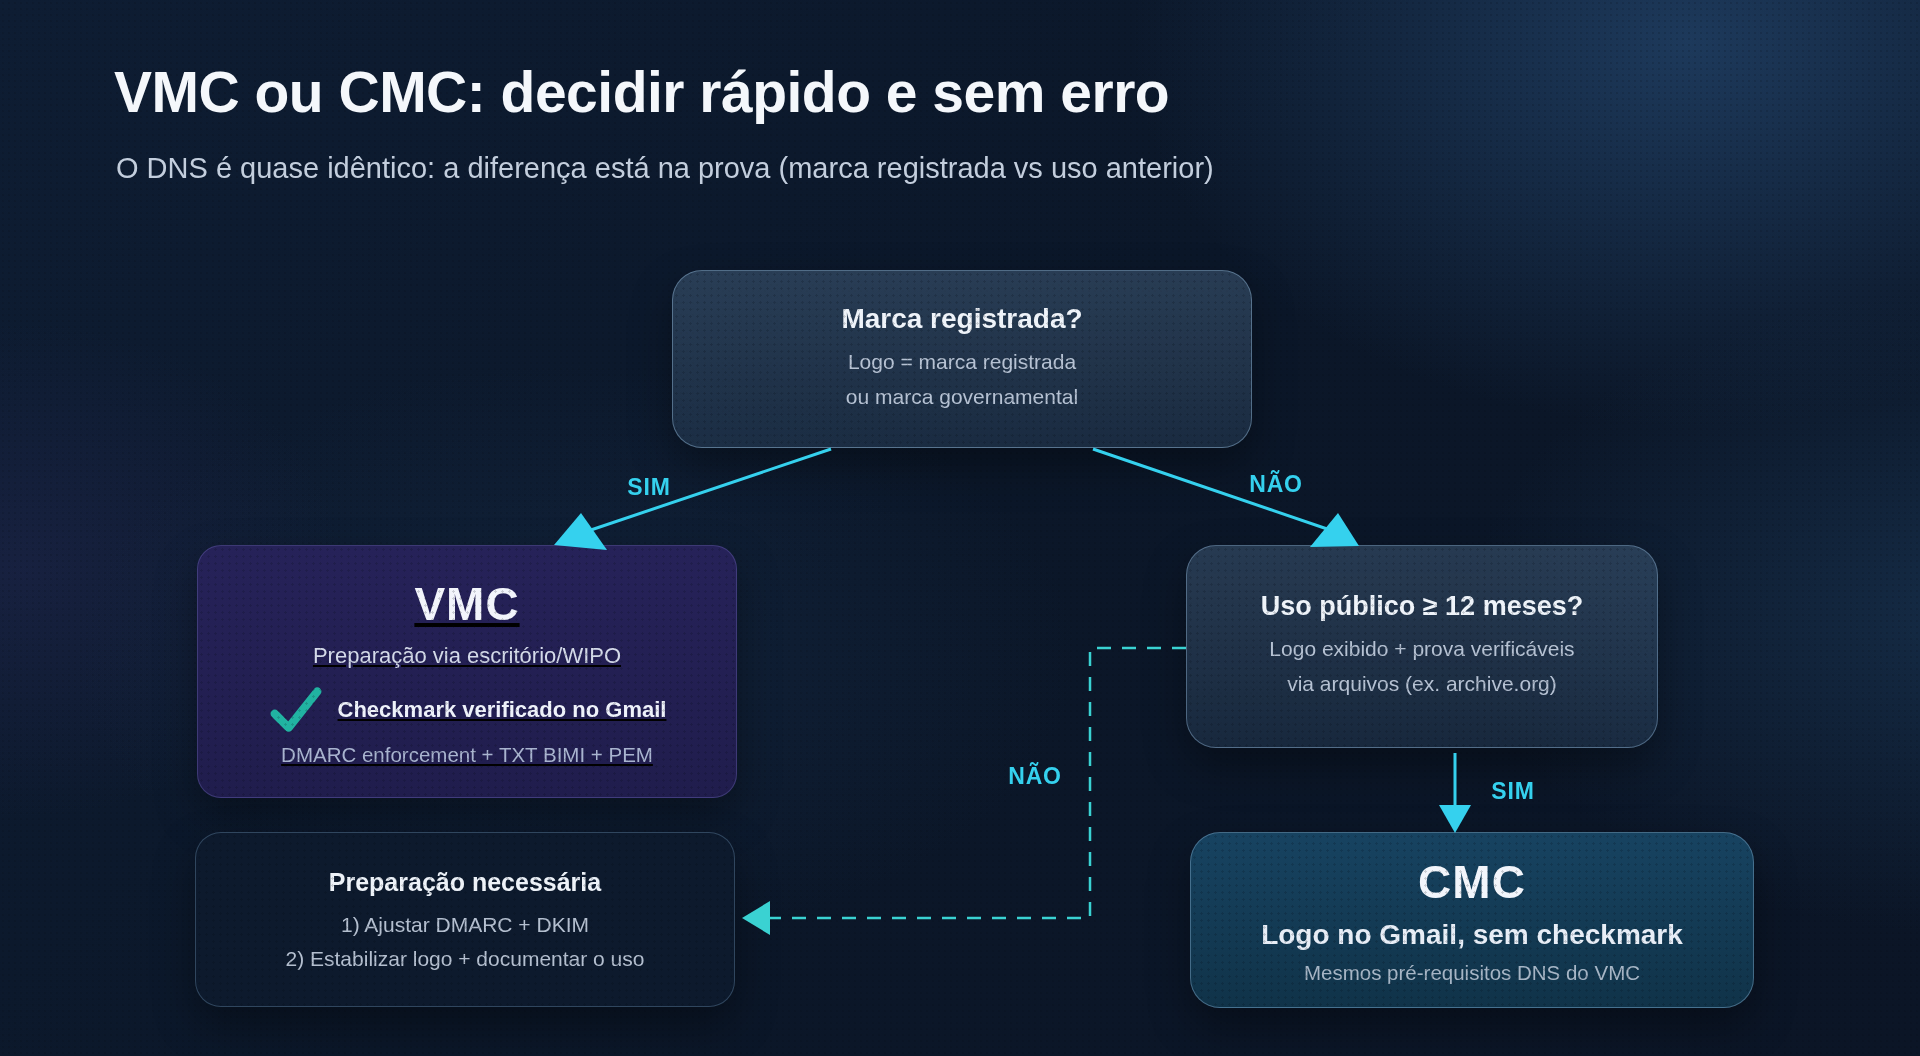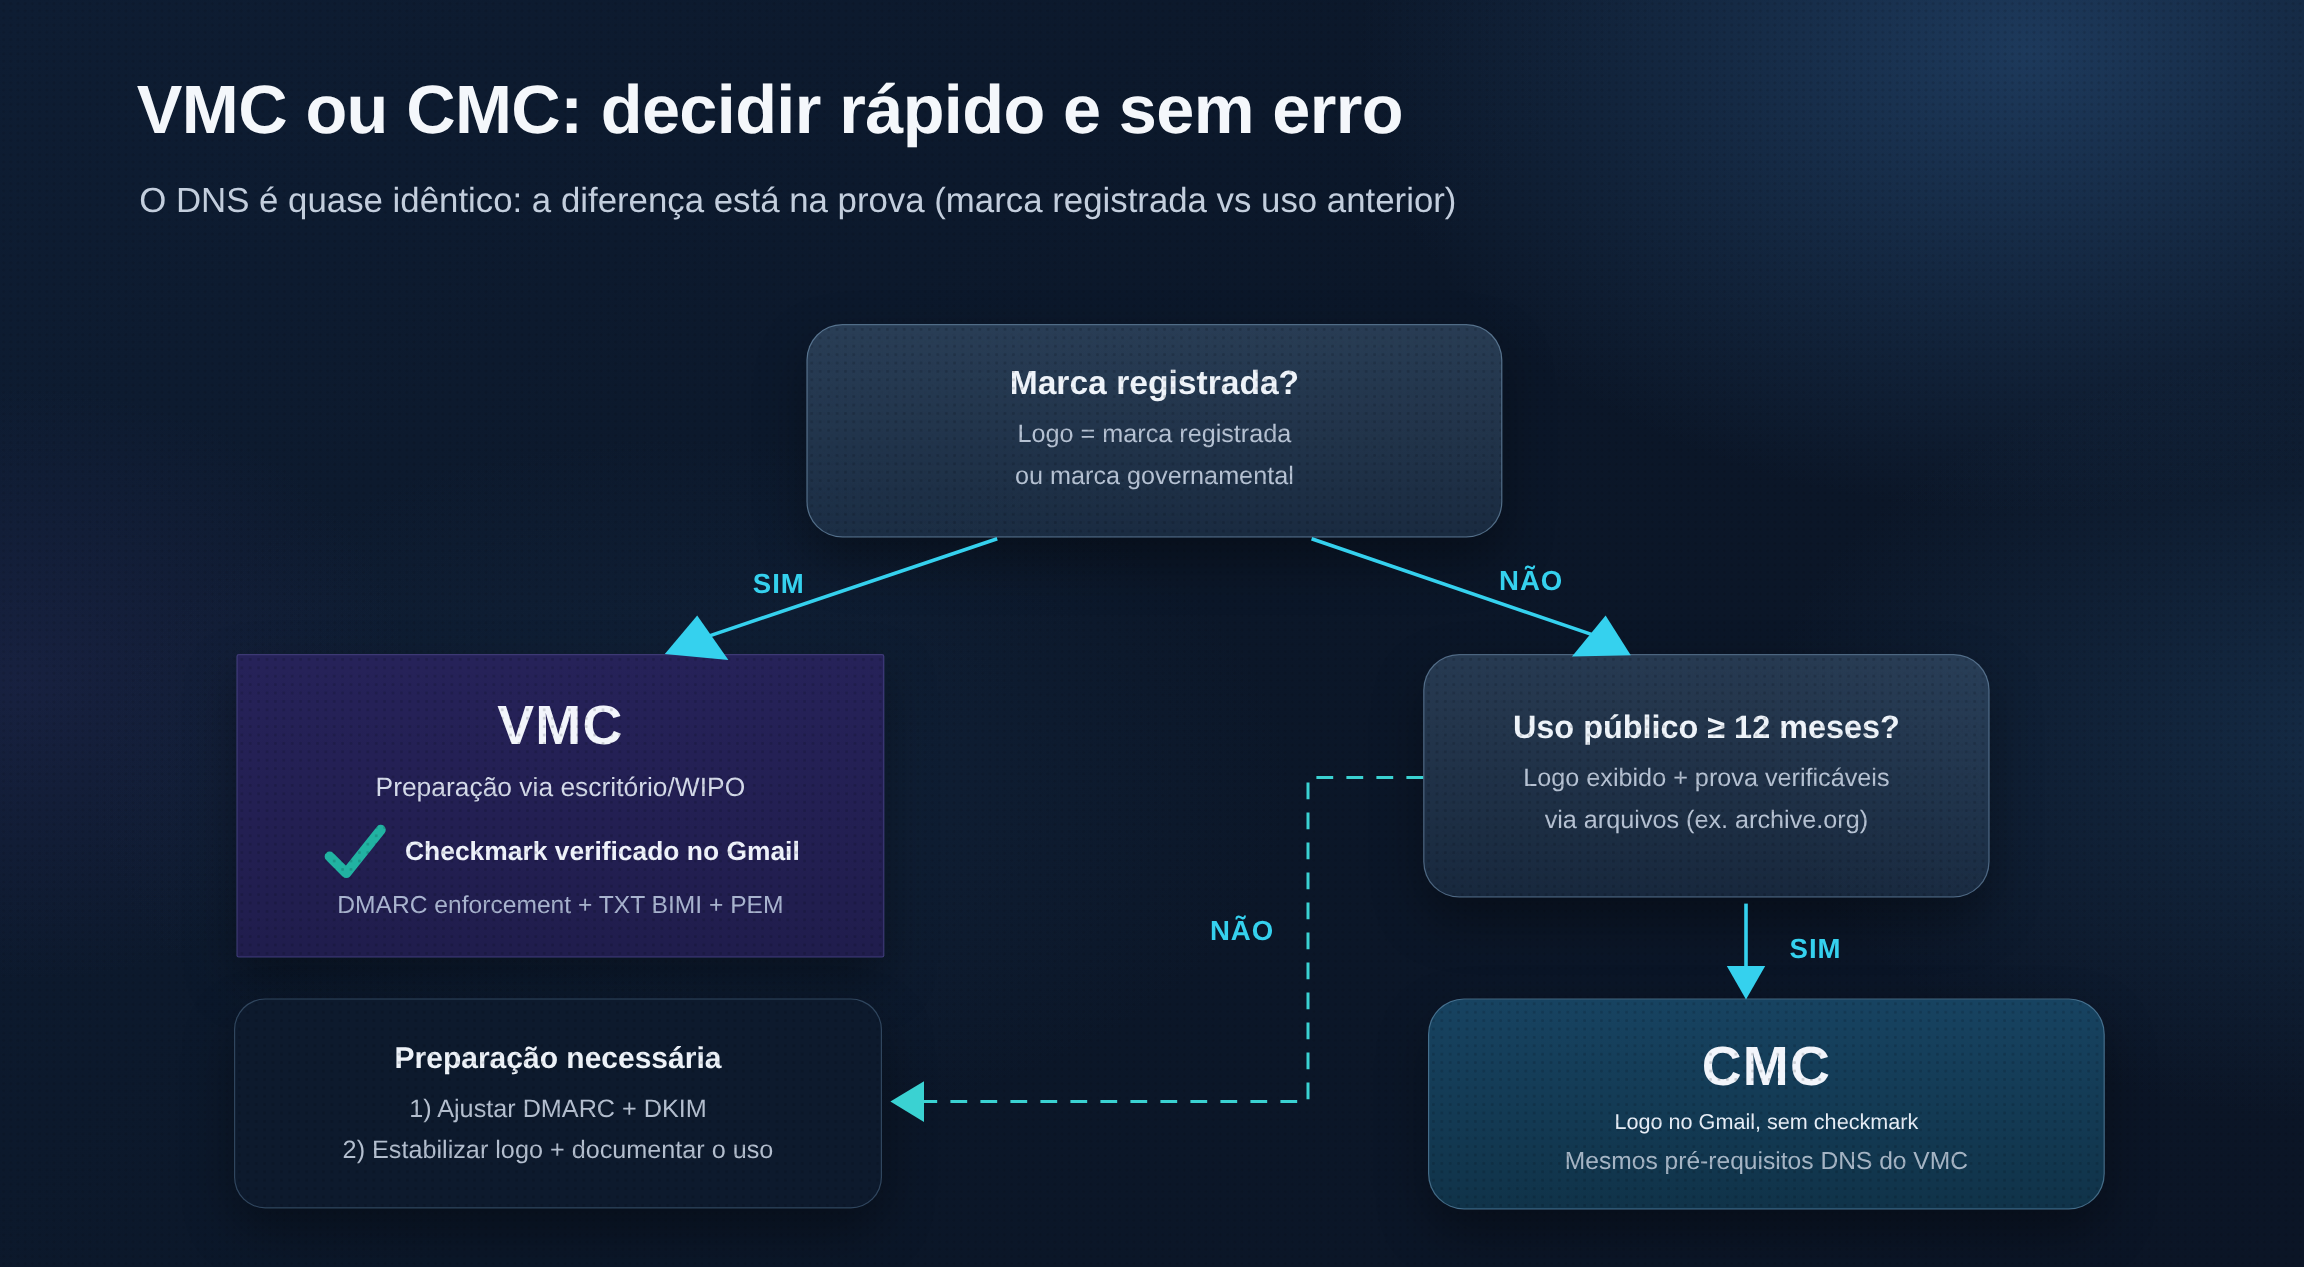--- a/index.html
+++ b/index.html
@@ -44,42 +44,43 @@
     left:672px;top:270px;width:580px;height:178px;border-radius:30px;
     background:linear-gradient(180deg, rgba(86,118,150,0.40), rgba(62,92,122,0.30));
     border:1.5px solid rgba(128,162,192,0.55);
   }
   .node-uso{
     left:1186px;top:545px;width:472px;height:203px;border-radius:30px;
     background:linear-gradient(180deg, rgba(86,118,150,0.38), rgba(60,90,120,0.28));
     border:1.5px solid rgba(124,158,188,0.52);
   }
   .node-vmc{
-    left:197px;top:545px;width:540px;height:253px;border-radius:2px;
+    left:197px;top:545px;width:540px;height:253px;border-radius:24px;
     background:linear-gradient(180deg,#262259 0%, #201d4d 100%);
     border:1.5px solid rgba(130,122,210,0.30);
+    text-decoration:underline;
   }
   .node-cmc{
     left:1190px;top:832px;width:564px;height:176px;border-radius:30px;
     background:linear-gradient(180deg,#174361 0%, #103349 100%);
     border:1.5px solid rgba(110,152,182,0.55);
   }
   .node-prep{
     left:195px;top:832px;width:540px;height:175px;border-radius:26px;
     background:#0d1a2d;
     border:1.5px solid rgba(92,124,156,0.45);
   }
   .q-title{font-size:28px;font-weight:800;color:#eef3f9;margin:0 0 10px 0;text-align:right;}
   .q-body{font-size:21px;color:#b6c2d3;line-height:1.65;margin:0;}
   .big-title{font-size:46px;font-weight:800;color:#f2f5fb;margin:0 0 12px 0;letter-spacing:1px;}
   .vmc-sub{font-size:22px;color:#d4dae9;margin:0 0 16px 0;}
   .check-row{display:flex;align-items:center;gap:14px;margin:0 0 8px 0;}
   .check-label{font-size:22px;font-weight:800;color:#eef2fa;}
   .vmc-foot{font-size:20.5px;color:#a9b4cf;margin:0;}
-  .cmc-line1{font-size:18px;font-weight:400;color:#e7edf6;margin:10px 0 0 0;}
+  .cmc-line1{font-size:28px;font-weight:700;color:#e7edf6;margin:10px 0 0 0;}
   .cmc-line2{font-size:20.5px;color:#a6b5c5;margin:10px 0 0 0;}
   .prep-title{font-size:25px;font-weight:800;color:#edf2f8;margin:0 0 6px 0;}
   .prep-line{font-size:21px;color:#b4bfcf;margin:10px 0 0 0;}
   .edges{position:absolute;inset:0;z-index:5;pointer-events:none;}
   .edge-solid{fill:none;stroke:var(--accent-cyan,#35d1ee);stroke-width:3;}
   .edge-dashed{fill:none;stroke:var(--dash-teal,#3ad2d2);stroke-width:2.5;stroke-dasharray:14 11;}
   .ah-solid{fill:var(--accent-cyan,#35d1ee);stroke:none;}
   .ah-dash{fill:var(--dash-teal,#3ad2d2);stroke:none;}
   .edge-label{
     position:absolute;z-index:6;transform:translate(-50%,-50%);

